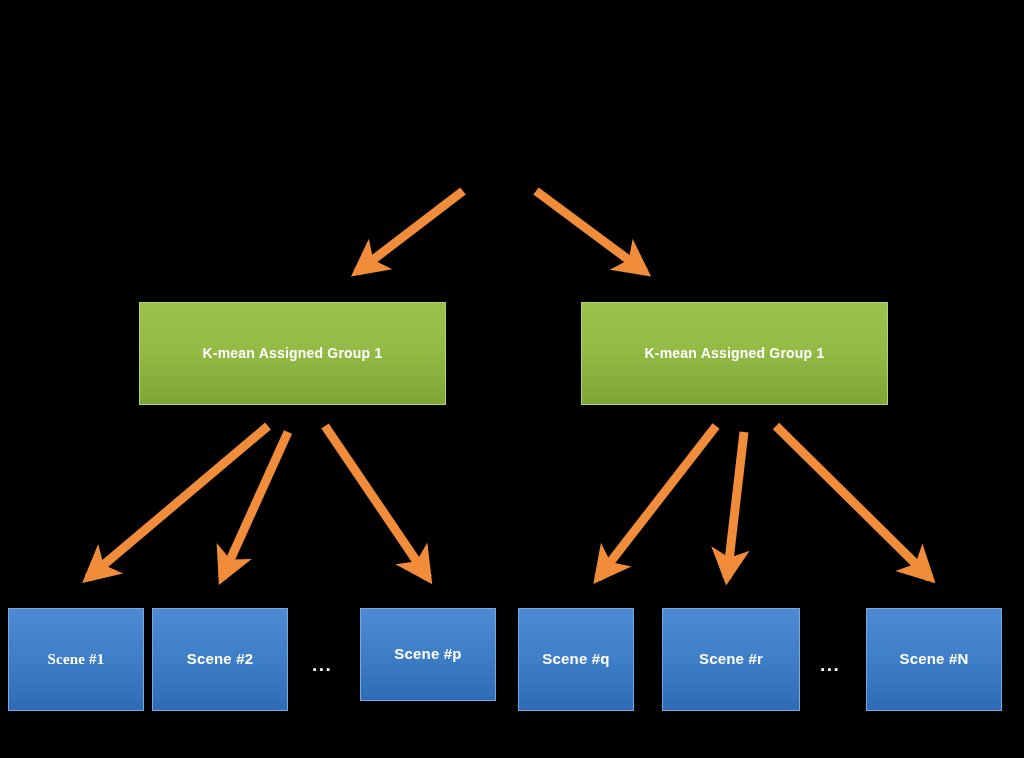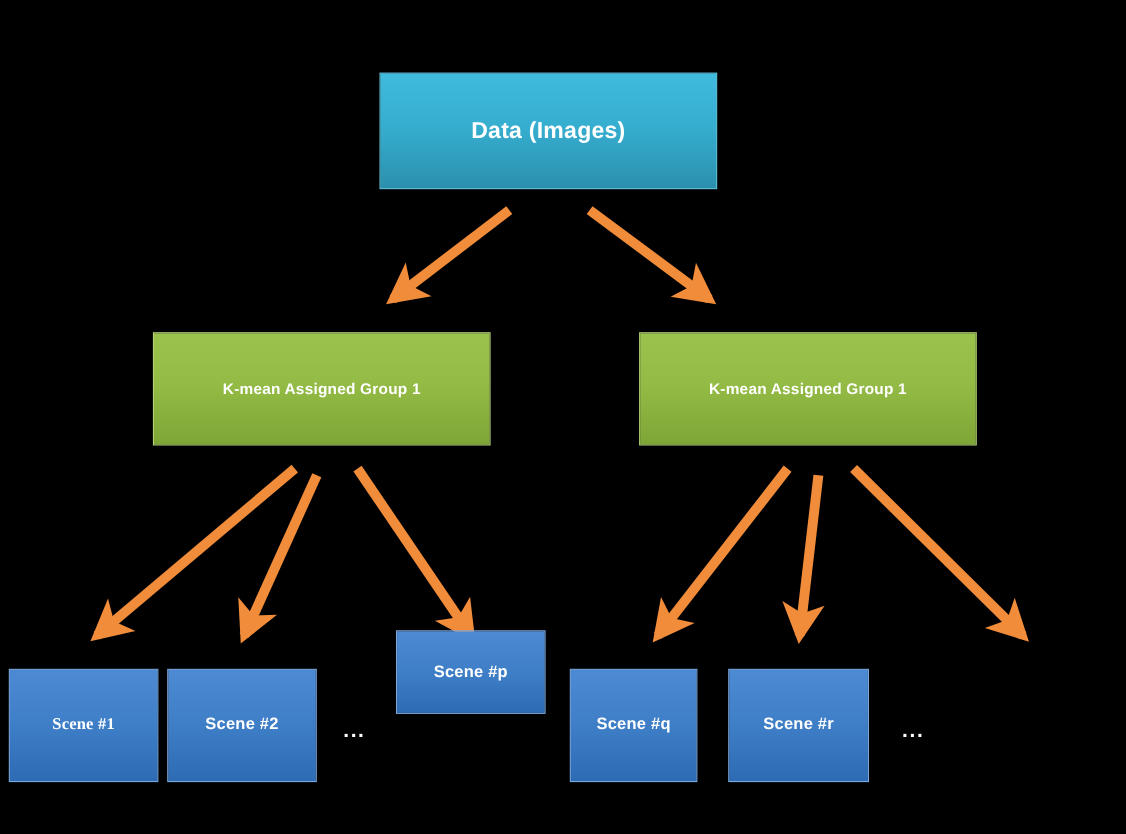--- a/index.html
+++ b/index.html
@@ -84,34 +84,34 @@
       <line x1="268" y1="426" x2="88" y2="578"></line>
       <line x1="288" y1="432" x2="222" y2="578"></line>
       <line x1="325" y1="426" x2="428" y2="578"></line>
 
       <line x1="716" y1="426" x2="598" y2="578"></line>
       <line x1="744" y1="432" x2="727" y2="578"></line>
       <line x1="776" y1="426" x2="930" y2="578"></line>
     </g>
   </svg>
 
-  <div class="node node-data" style="left:345px; top:66px; width:307px; height:106px;">Data (Images)</div>
 
   <div class="node node-group" style="left:139px; top:302px; width:307px; height:103px; padding:0 34px;">K-mean Assigned Group 1</div>
 
   <div class="node node-group" style="left:581px; top:302px; width:307px; height:103px; padding:0 34px;">K-mean Assigned Group 1</div>
 
   <div class="node node-scene" style="left:8px; top:608px; width:136px; height:103px;font-family:Liberation Serif, serif;">Scene #1</div>
 
   <div class="node node-scene" style="left:152px; top:608px; width:136px; height:103px;">Scene #2</div>
 
   <div class="ellipsis" style="left:312px; top:655px;">...</div>
 
-  <div class="node node-scene" style="left:360px; top:573px; width:136px; height:76px;">Scene #p</div>
+  <div class="node node-scene" style="left:360px; top:608px; width:136px; height:93px;">Scene #p</div>
 
   <div class="node node-scene" style="left:518px; top:608px; width:116px; height:103px;">Scene #q</div>
 
-  <div class="node node-scene" style="left:662px; top:608px; width:128px; height:103px;">Scene #r</div>
+  <div class="node node-scene" style="left:662px; top:608px; width:138px; height:103px;">Scene #r</div>
 
   <div class="ellipsis" style="left:820px; top:655px;">...</div>
 
+  <div class="node node-scene" style="left:866px; top:608px; width:136px; height:103px;">Scene #N</div>
 
 </div>
 
 </body></html>

